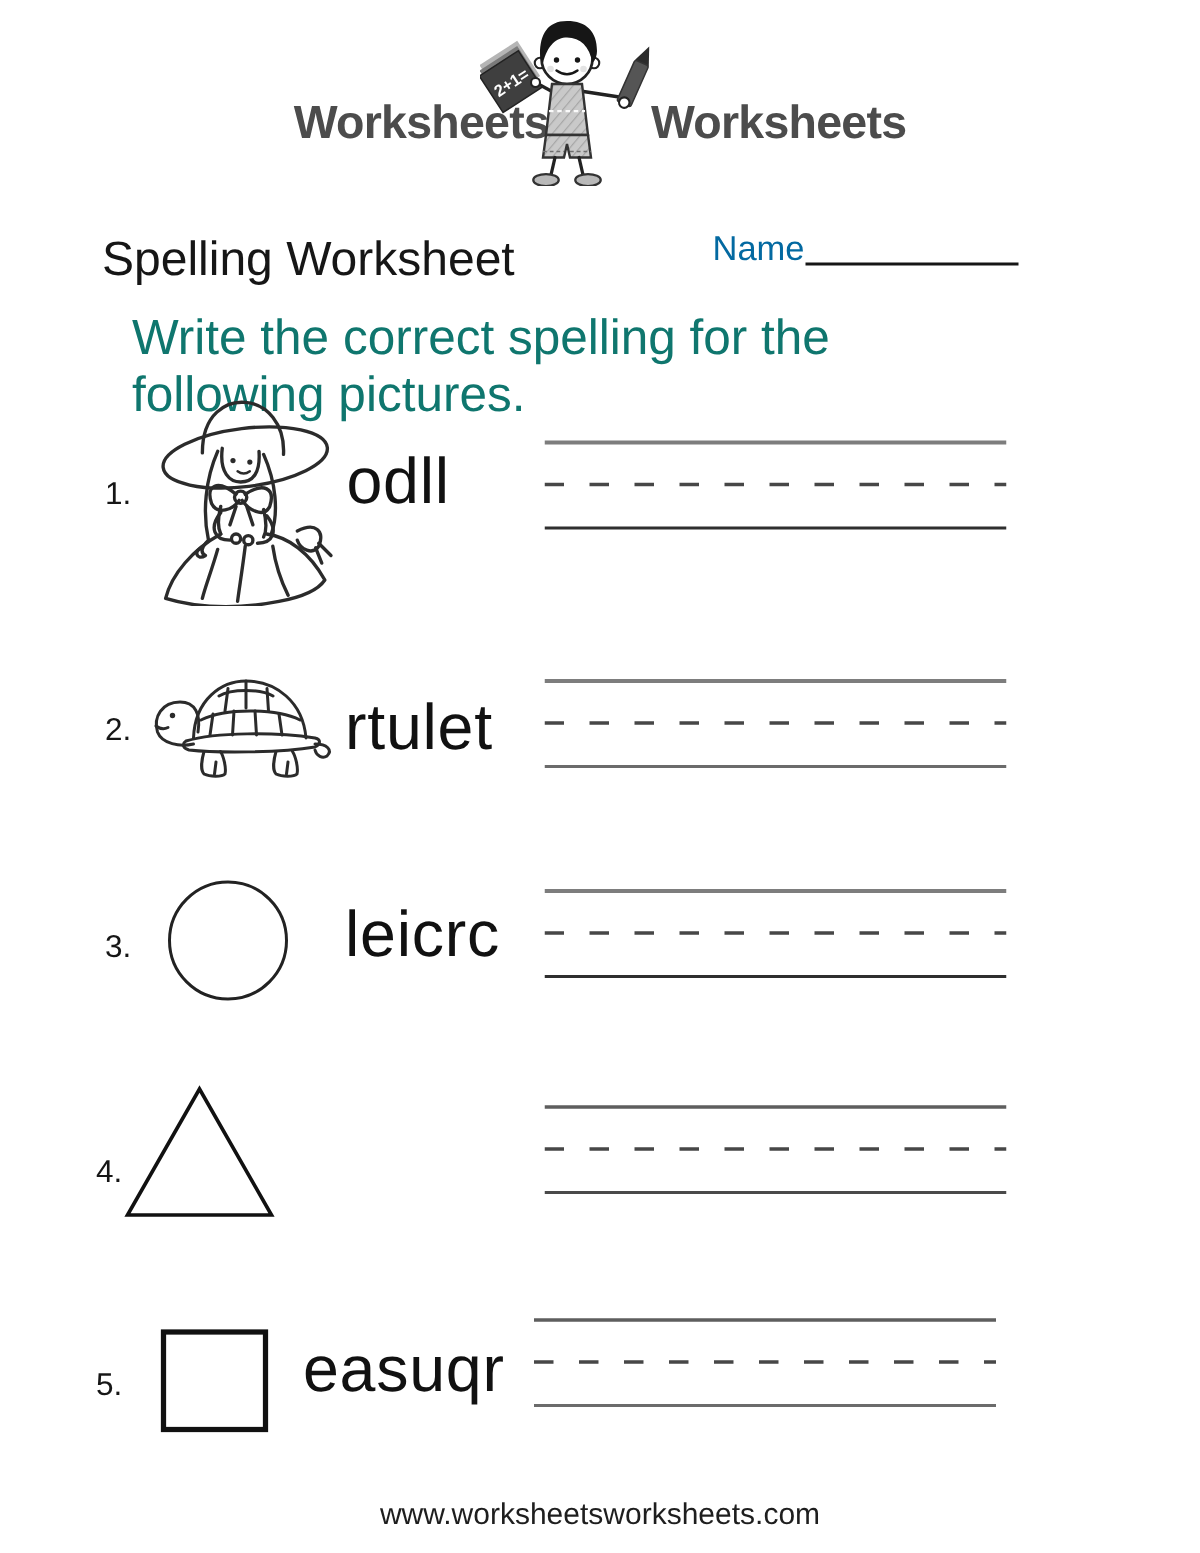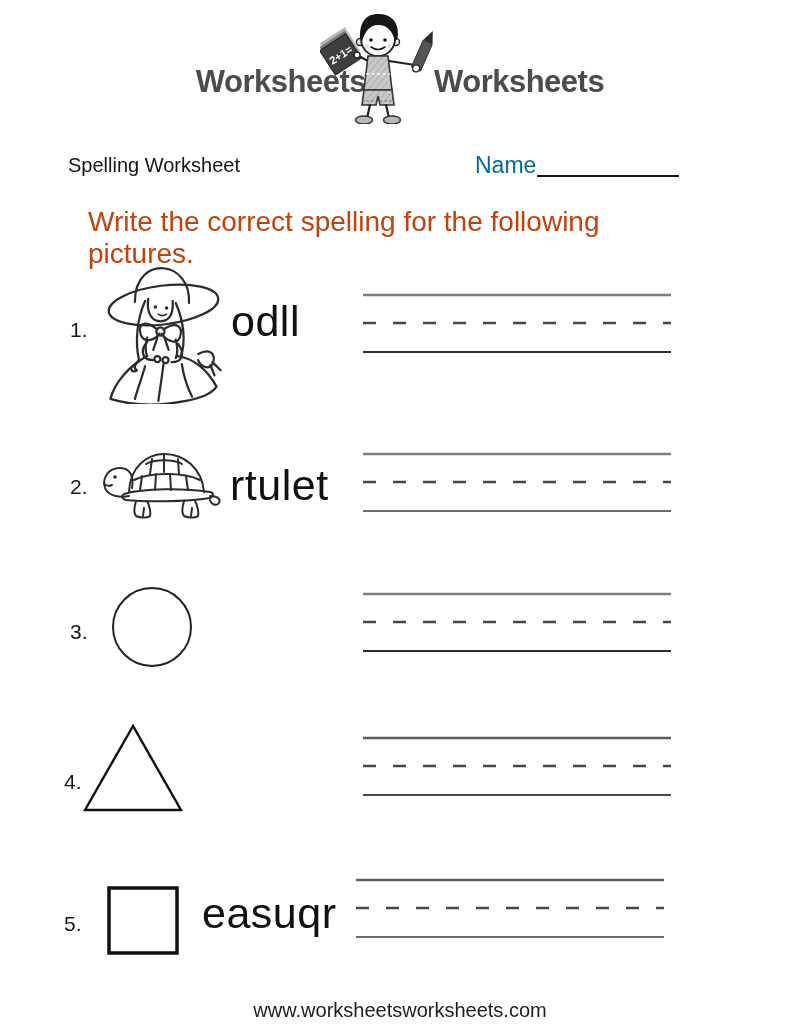--- a/index.html
+++ b/index.html
@@ -11,24 +11,24 @@
   .logo-left {
     position:absolute; left:0; top:66px; width:366px; text-align:right;
     font-size:31px; font-weight:bold; color:#4c4c4c; letter-spacing:-0.5px; line-height:1;
   }
   .logo-right {
     position:absolute; left:434px; top:66px;
     font-size:31px; font-weight:bold; color:#4c4c4c; letter-spacing:-0.5px; line-height:1;
   }
   .logo-boy { position:absolute; left:320px; top:6px; }
   
-  .title { position:absolute; left:68px; top:153px; font-size:20px; line-height:1.2; color:#161616; }
+  .title { position:absolute; left:68px; top:153px; font-size:32px; line-height:1.2; color:#161616; }
   .name-label { position:absolute; left:475px; top:152px; font-size:23px; color:#0369a1; }
   .name-line { position:absolute; left:537px; top:175px; width:231px; height:0; border-top:2px solid #161616; }
-  .instruction { position:absolute; left:88px; top:206px; font-size:28px; color:#c2410c; }
+  .instruction { position:absolute; left:88px; top:206px; font-size:33px; color:#0f766e; }
   
   .num { position:absolute; font-size:21px; line-height:1; color:#161616; }
   .word { position:absolute; font-size:43px; line-height:1; letter-spacing:0.5px; color:#111111; }
   .num-1 { left:70px; top:319px; }  .word-1 { left:231px; top:300px; }
   .num-2 { left:70px; top:476px; }  .word-2 { left:230px; top:464px; }
   .num-3 { left:70px; top:621px; }  .word-3 { left:230px; top:602px; }
   .num-4 { left:64px; top:771px; }  .word-4 { left:180px; top:750px; }
   .num-5 { left:64px; top:913px; }  .word-5 { left:202px; top:892px; }
   .pic { position:absolute; }
   .pic-1 { left:100px; top:256px; }
@@ -159,20 +159,21 @@
   <svg class="lines lines-2" width="308" height="64" viewBox="0 0 308 64">
     <line x1="0" y1="3" x2="308" y2="3" stroke="#7d7d7d" stroke-width="2.6"></line>
     <line x1="0" y1="31" x2="308" y2="31" stroke="#474747" stroke-width="2.3" stroke-dasharray="13 17"></line>
     <line x1="0" y1="60" x2="308" y2="60" stroke="#6b6b6b" stroke-width="2"></line>
   </svg>
 
   <span class="num num-3">3.</span>
   <svg class="pic pic-3" width="84" height="84" viewBox="0 0 84 84">
     <circle cx="42" cy="42" r="39" fill="none" stroke="#222222" stroke-width="2"></circle>
   </svg>
+  <span class="word word-3">leicrc</span>
   <svg class="lines lines-3" width="308" height="64" viewBox="0 0 308 64">
     <line x1="0" y1="3" x2="308" y2="3" stroke="#7d7d7d" stroke-width="2.6"></line>
     <line x1="0" y1="31" x2="308" y2="31" stroke="#474747" stroke-width="2.3" stroke-dasharray="13 17"></line>
     <line x1="0" y1="60" x2="308" y2="60" stroke="#2f2f2f" stroke-width="2"></line>
   </svg>
 
   <span class="num num-4">4.</span>
   <svg class="pic pic-4" width="102" height="92" viewBox="0 0 102 92">
     <polygon points="51,4 3,88 99,88" fill="none" stroke="#111111" stroke-width="2.4" stroke-linejoin="miter"></polygon>
   </svg>

